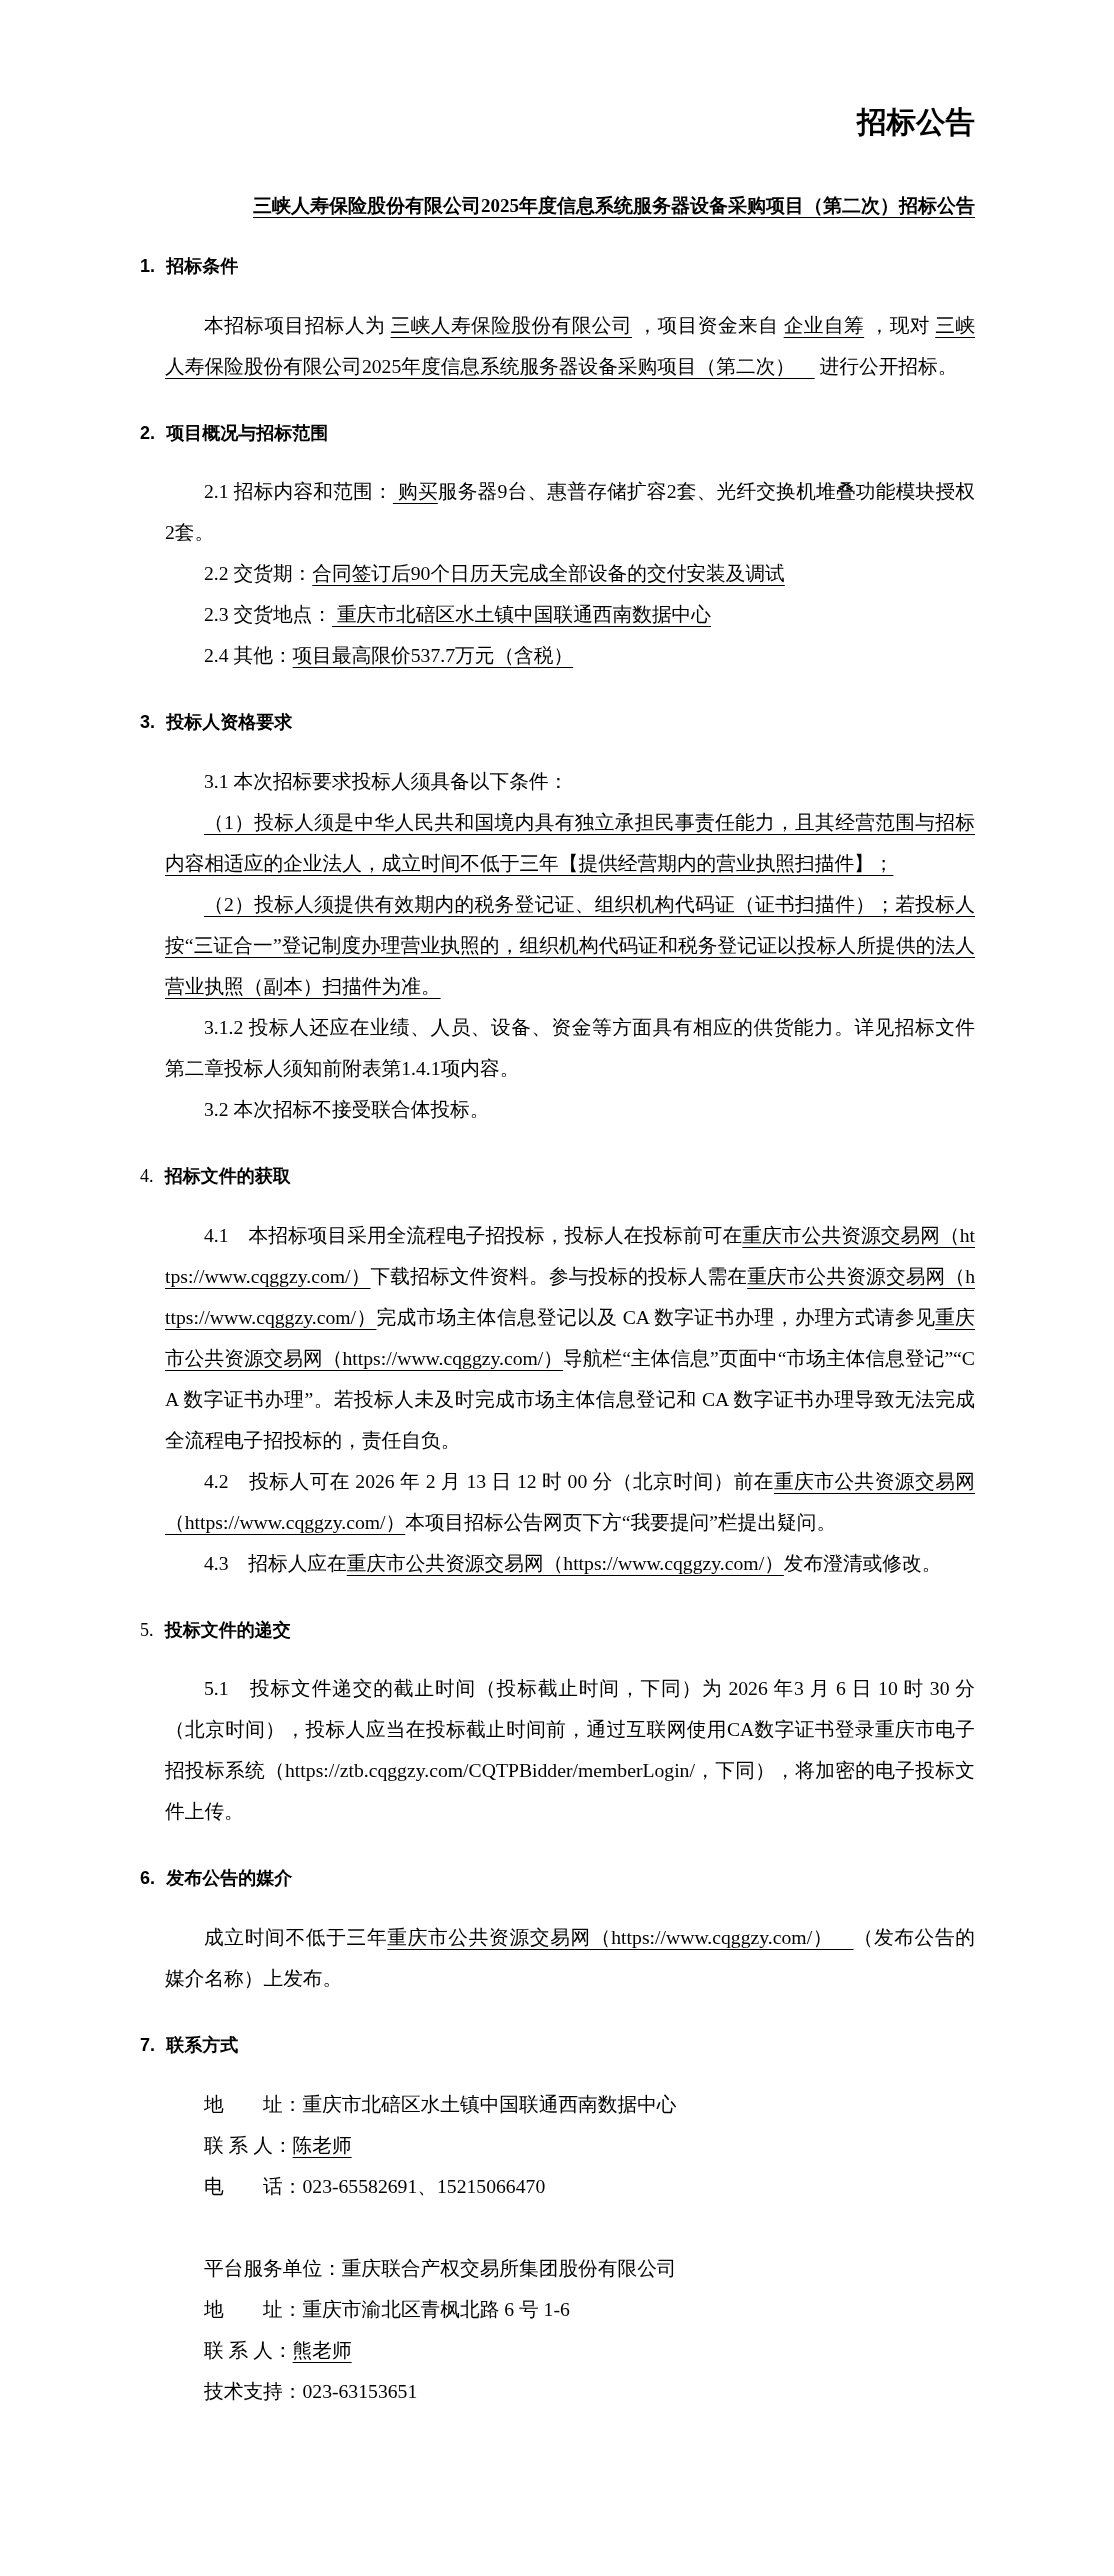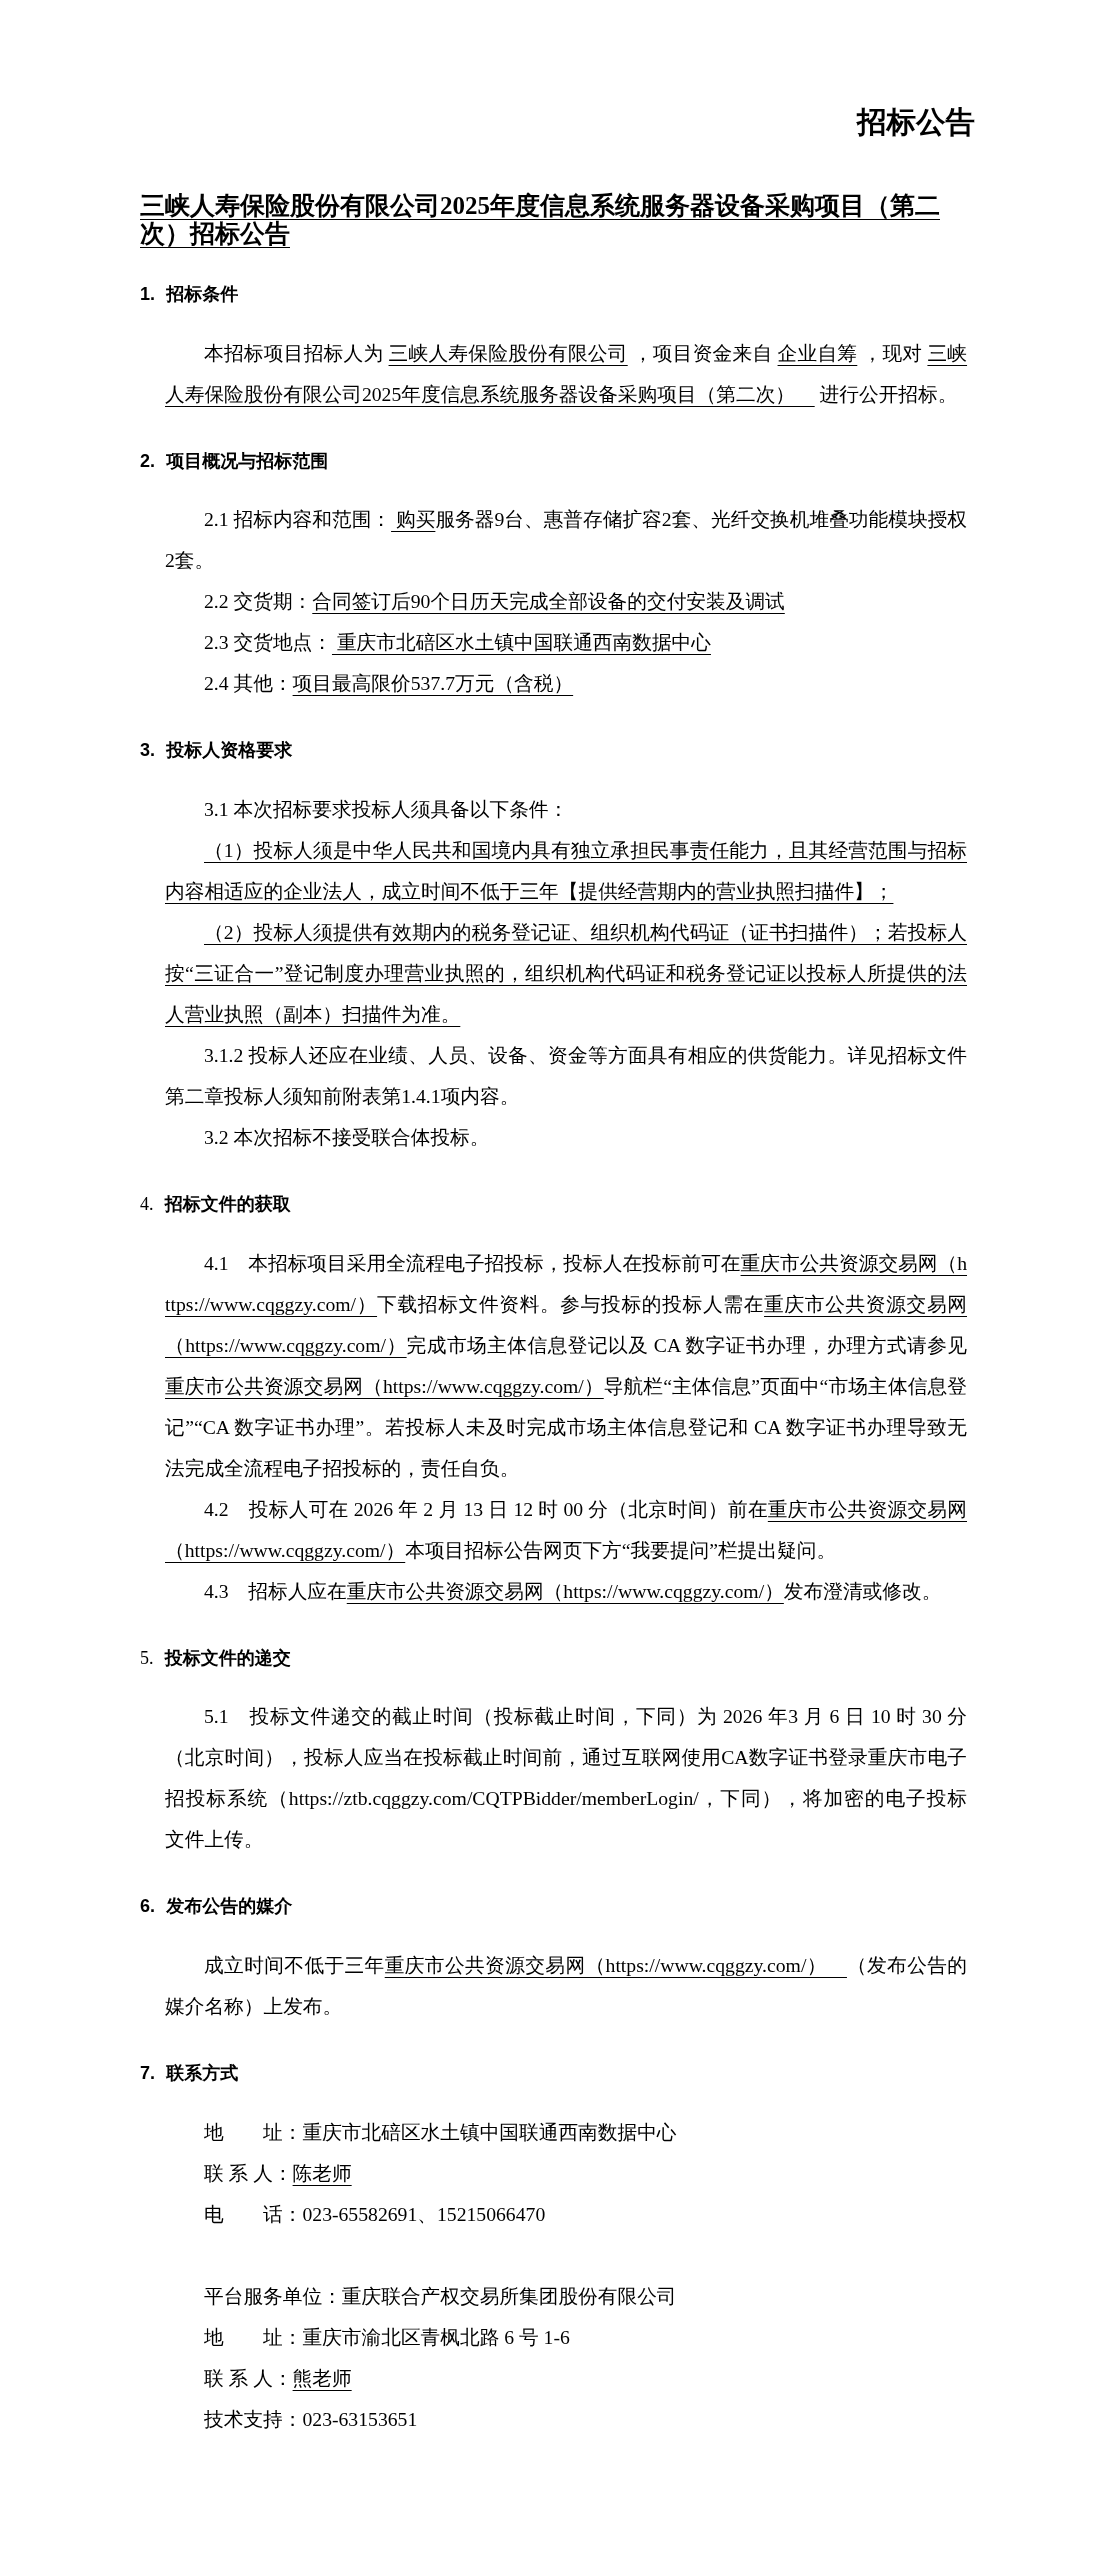--- a/index.html
+++ b/index.html
@@ -20,22 +20,22 @@
   .title {
     margin: 0;
     text-align: right;
     font-size: 29.5px;
     line-height: 37px;
     font-weight: 700;
     font-family: "Liberation Serif", "DejaVu Serif", serif;
   }
   .subtitle {
     margin: 51px 0 0 0;
-    text-align: left;
-    font-size: 25px;
+    text-align: right;
+    font-size: 19px;
     line-height: 28px;
     font-weight: 700;
     text-decoration: underline;
     text-underline-offset: 4.9px;
     text-decoration-thickness: 1.4px;
   }
   .heading {
     margin: 28px 0 19.7px 0;
     font-size: 18px;
     line-height: 37px;
@@ -46,21 +46,21 @@
   .hnum-sans {
     font-family: "Liberation Sans", "DejaVu Sans", sans-serif;
     font-weight: 700;
   }
   .hnum-serif {
     font-family: "Liberation Serif", "DejaVu Serif", serif;
     font-weight: 400;
   }
   .htext { font-weight: 700; }
   .para {
-    margin: 0 8px 0 25px;
+    margin: 0 0 0 25px;
     font-size: 19.7px;
     line-height: 41px;
     text-align: justify;
     text-indent: 39px;
     word-break: break-all;
   }
   .para.blank { text-indent: 0; }
   .u {
     text-decoration: underline;
     text-underline-offset: 4.9px;

